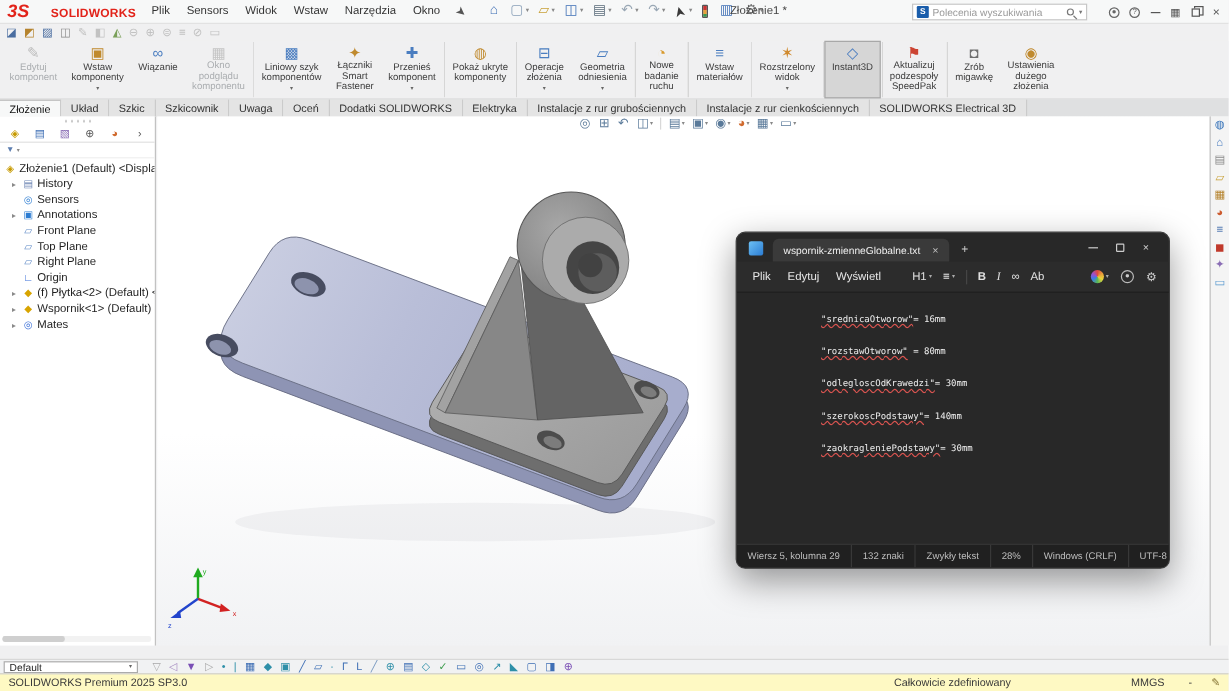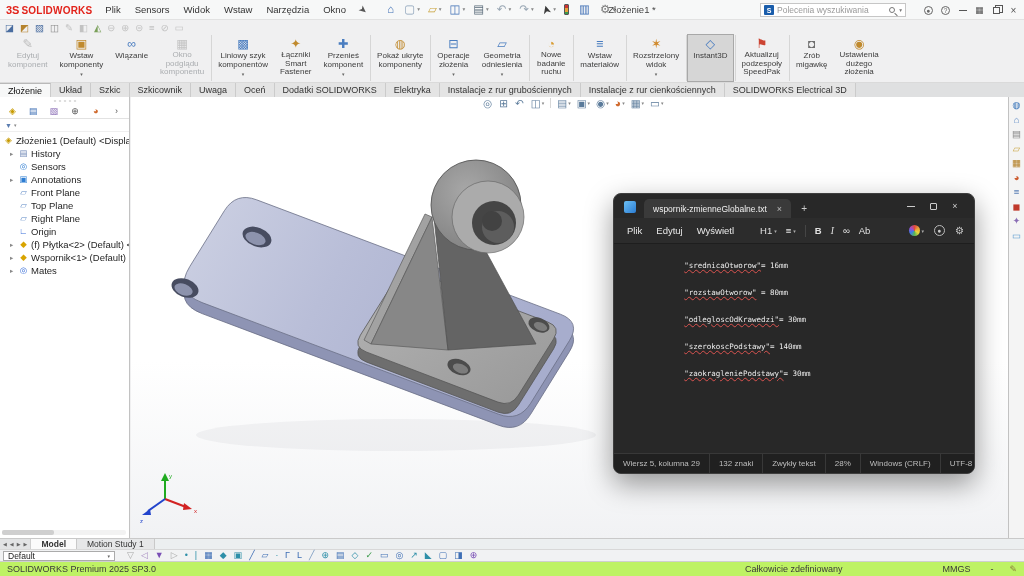--- a/index.html
+++ b/index.html
@@ -2,21 +2,21 @@
 <html><head>
 <meta charset="utf-8">
 <style>
   * { margin:0; padding:0; box-sizing:border-box; }
   html,body { width:1024px; height:576px; font-family:"Liberation Sans",sans-serif; overflow:hidden; background:#fff; }
   .app { position:relative; width:1024px; height:576px; background:#f0f0f1; overflow:hidden; }
 
   
   .titlebar { position:absolute; left:0; right:0; top:0; height:20px; background:#f7f8f8; border-bottom:1px solid #e2e2e2; display:flex; align-items:center; padding:0 4px; font-size:9.5px; color:#333; z-index:30; }
   .logo { display:flex; align-items:baseline; margin:0 6px 0 2px; white-space:nowrap; }
-  .logo-mark { color:#e2231a; font-weight:bold; font-size:11px; margin-right:2px; }
+  .logo-mark { color:#e2231a; font-style:italic; font-weight:bold; font-size:15px; margin-right:18px; }
   .logo-name { color:#e2231a; font-weight:bold; font-size:10px; letter-spacing:.2px; }
   .menus { display:flex; }
   .menu { padding:0 7px; line-height:20px; }
   .pin { font-size:10px; color:#555; margin:0 6px; transform:rotate(40deg); display:inline-block; }
   .qbar { display:flex; align-items:center; margin-left:10px; }
   .qbtn { display:inline-flex; align-items:center; margin:0 4px; font-size:11.5px; color:#4a5a6a; line-height:1; }
   .qcaret { font-size:5.5px; color:#888; margin-left:2px; }
   .qbtn.sel .qg { display:inline-block; transform:rotate(-105deg); }
   .qbtn.traffic .qg { display:inline-block; width:5px; height:11px; border:1px solid #555; border-radius:1px;
       background:linear-gradient(#cc3333 0 3.5px, #e8a13a 3.5px 7px, #3a9a4a 7px 11px); }
@@ -112,21 +112,21 @@
   
   .btabs { position:absolute; left:0; right:0; top:538px; height:11px; background:#eceff0; border-top:1px solid #c9c9c9; display:flex; align-items:stretch; font-size:8.5px; color:#333; }
   .bnav { display:flex; align-items:center; background:#e2e3e4; padding:0 3px; gap:3px; font-size:5px; color:#666; border-right:1px solid #cfcfcf; }
   .btab { padding:0 10px; line-height:11px; background:#e6e7e8; border-right:1px solid #c9c9c9; white-space:nowrap; }
   .btab.active { background:#fbfbfb; font-weight:bold; }
   .qrow { position:absolute; left:0; right:0; top:549px; height:12px; background:#f1f2f3; border-top:1px solid #d8d8d8; display:flex; align-items:center; font-size:8.5px; color:#222; }
   .config { width:112px; height:10px; margin-left:3px; background:#fff; border:1px solid #ababab; display:flex; align-items:center; padding:0 4px; }
   .ccaret { margin-left:auto; font-size:5px; color:#666; }
   .btools { display:flex; align-items:center; gap:7px; margin-left:12px; font-size:9px; }
   .bt { line-height:1; }
-  .sb { position:absolute; left:0; right:0; top:561px; bottom:0; background:#bef264; border-top:1px solid #cfcfcf; display:flex; align-items:center; font-size:9px; color:#3a3a3a; padding:0 7px;text-align:center; }
+  .sb { position:absolute; left:0; right:0; top:561px; bottom:0; background:#fef9c3; border-top:1px solid #cfcfcf; display:flex; align-items:center; font-size:9px; color:#3a3a3a; padding:0 7px;text-align:center; }
   .sb-right { margin-left:auto; display:flex; align-items:center; }
   .sb-def { margin-right:100px; }
   .sb-units { margin-right:20px; }
   .sb-dash { margin-right:16px; }
   .sb-tag { color:#8a7a3a; font-size:9px; }
 </style>
 </head>
 <body>
 
 <div class="app">
@@ -687,34 +687,20 @@
 
     <span class="nseg">Wiersz 5, kolumna 29</span>
         <span class="nseg">132 znaki</span>
         <span class="nseg">Zwykły tekst</span>
         <span class="nseg">28%</span>
         <span class="nseg">Windows (CRLF)</span>
         <span class="nseg">UTF-8 ze znacznik</span>
       </div>
   </div>
 
-  <div class="btabs">
-    <span class="bnav">
-
-    <span>◀</span>
-        <span>◀</span>
-        <span>▶</span>
-        <span>▶</span>
-      </span>
-    <span style="display:flex">
-
-    <span class="btab active">Model</span>
-        <span class="btab">Motion Study 1</span>
-      </span>
-  </div>
 
   <div class="qrow">
     <span class="config">
       <span>Default</span>
       <span class="ccaret">▾</span>
     </span>
     <span class="btools">
 
     <span class="bt" style="color:#a8a8a8">▽</span>
         <span class="bt" style="color:#a58ac0">◁</span>

